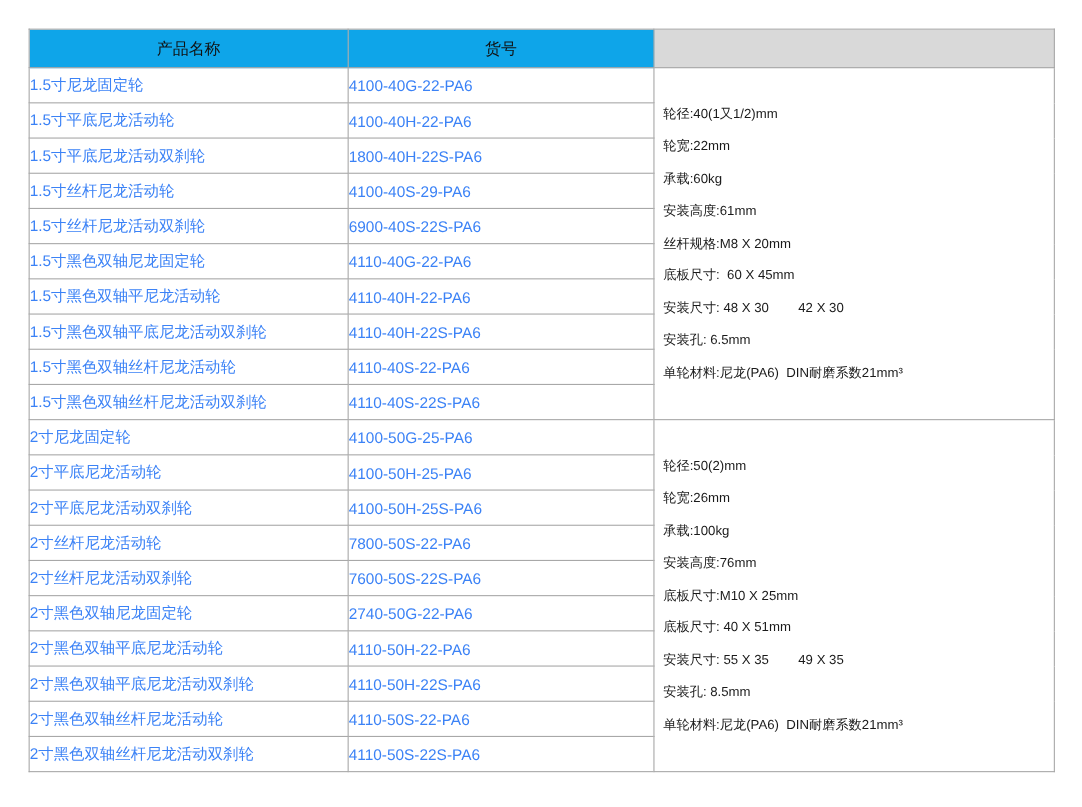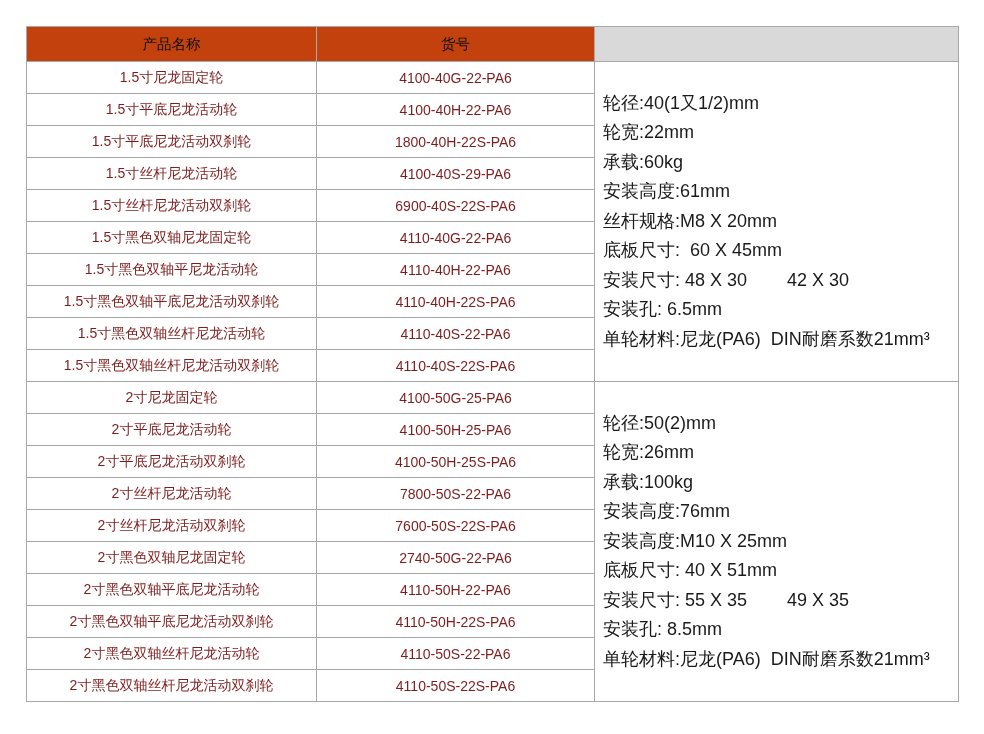--- a/index.html
+++ b/index.html
@@ -30,52 +30,51 @@
   table.spec-table col.c1 { width: 290px; }
   table.spec-table col.c2 { width: 278px; }
   table.spec-table col.c3 { width: 364px; }
 
   table.spec-table th,
   table.spec-table td {
     border: 1px solid #a8a8a8;
     padding: 0;
   }
   thead th {
-    background: #c2410c;
+    background: #0ea5e9;
     height: 34px;
     font-size: 14.5px;
     font-weight: normal;
     text-align: center;
     vertical-align: middle;
     color: #111;
   }
   thead th.blank {
     background: #d9d9d9;
   }
   tbody td.name-cell,
   tbody td.code-cell {
     height: 31px;
-    text-align: center;
     vertical-align: middle;
     font-size: 14px;
-    color: #7f1d1d;
+    color: #3b82f6;
     white-space: nowrap;
   }
   tbody td.spec-cell {
     vertical-align: middle;
     padding: 4px 0 4px 8px;
   }
   .spec-list {
     display: flex;
     flex-direction: column;
     justify-content: center;
     gap: 0px;
   }
   .spec-line {
-    font-size: 18px;
+    font-size: 12px;
     line-height: 29.5px;
     color: #1a1a1a;
     white-space: pre;
   }
   .spec-line.two-col {
     display: block;
   }
 </style>
 </head>
 <body>
@@ -152,21 +151,21 @@
 
       <tr>
         <td class="name-cell">2寸尼龙固定轮</td>
         <td class="code-cell">4100-50G-25-PA6</td>
         <td class="spec-cell" rowspan="10">
           <div class="spec-list">
             <div class="spec-line">轮径:50(2)mm</div>
             <div class="spec-line">轮宽:26mm</div>
             <div class="spec-line">承载:100kg</div>
             <div class="spec-line">安装高度:76mm</div>
-            <div class="spec-line">安装高度:M10 X 25mm</div>
+            <div class="spec-line">底板尺寸:M10 X 25mm</div>
             <div class="spec-line">底板尺寸: 40 X 51mm</div>
             <div class="spec-line two-col">安装尺寸: 55 X 35        49 X 35</div>
             <div class="spec-line">安装孔: 8.5mm</div>
             <div class="spec-line">单轮材料:尼龙(PA6)  DIN耐磨系数21mm³</div>
           </div>
         </td>
       </tr>
       <tr>
         <td class="name-cell">2寸平底尼龙活动轮</td>
         <td class="code-cell">4100-50H-25-PA6</td>

